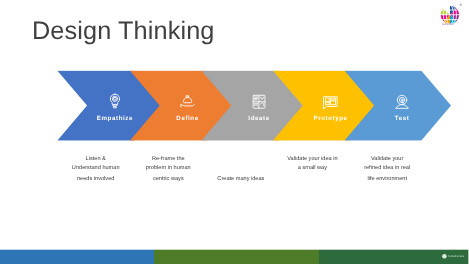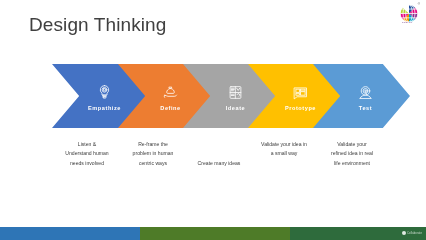--- a/index.html
+++ b/index.html
@@ -39,21 +39,21 @@
     font-size: 2.4px;
     letter-spacing: .2px;
     color: #8a5a9a;
     white-space: nowrap;
   }
 
   
   #title {
     position: absolute;
     left: 29px; top: 14px;
-    font-size: 19px;
+    font-size: 23px;
     color: #404040;
     font-weight: 400;
     letter-spacing: .1px;
     white-space: nowrap;
   }
 
   
   #chev-row {
     position: absolute;
     left: 0; top: 64px;

